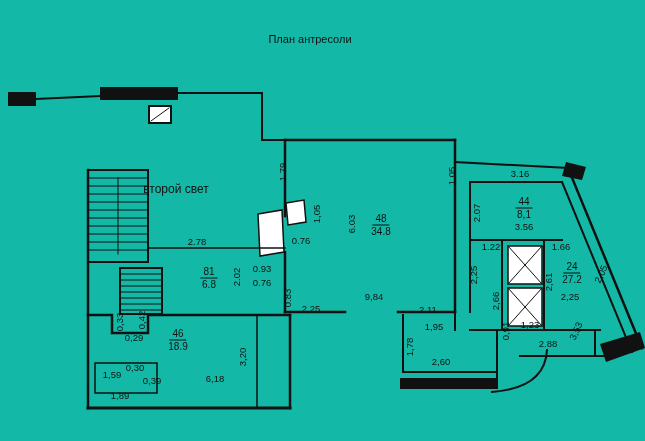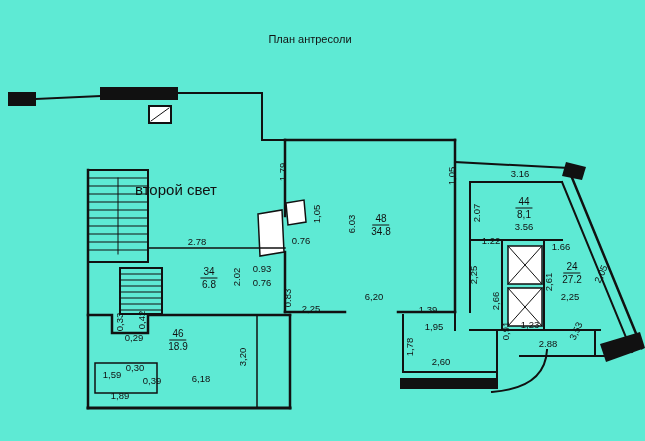--- a/index.html
+++ b/index.html
@@ -1,22 +1,22 @@
 <!DOCTYPE html>
 <html><head>
 <meta charset="utf-8">
 <style>
   html,body{margin:0;padding:0;background:#e8e8e8;}
   .canvas{
-    position:relative;width:645px;height:441px;background:#5eead4;
+    position:relative;width:645px;height:441px;background:#14b8a6;
     font-family:"Liberation Sans", sans-serif;color:#111;overflow:hidden;
   }
   svg.walls{position:absolute;left:0;top:0;}
   .title{position:absolute;font-size:11px;transform:translate(-50%,-50%);white-space:nowrap;}
-  .note{position:absolute;font-size:15px;transform:translate(-50%,-50%);white-space:nowrap;}
+  .note{position:absolute;font-size:12px;transform:translate(-50%,-50%);white-space:nowrap;}
   .dim{
     position:absolute;font-size:9.5px;line-height:1;white-space:nowrap;
     transform:translate(-50%,-50%);
   }
   .dim.v{transform:translate(-50%,-50%) rotate(-90deg);}
   .dim.d{transform:translate(-50%,-50%) rotate(-65deg);}
   .room{
     position:absolute;transform:translate(-50%,-50%);text-align:center;
     font-size:10px;line-height:1.2;white-space:nowrap;
   }
@@ -114,21 +114,21 @@
       <line x1="88" y1="408" x2="290" y2="408" stroke-width="3"></line>
       <rect x="95" y="363" width="62" height="30" stroke-width="1.5"></rect>
     </g>
   </svg>
 
   <div class="title" style="left:310px;top:39px">План антресоли</div>
 
   <div class="note" style="left:176px;top:189px">второй свет</div>
 
   <div class="room" style="left:209px;top:278px">
-    <span class="num">34</span>
+    <span class="num">81</span>
     <span class="area">6.8</span>
   </div>
   <div class="room" style="left:381px;top:225px">
     <span class="num">48</span>
     <span class="area">34.8</span>
   </div>
   <div class="room" style="left:524px;top:208px">
     <span class="num">44</span>
     <span class="area">8,1</span>
   </div>
@@ -141,46 +141,46 @@
     <span class="area">18.9</span>
   </div>
 
   <span class="dim v" style="left:283px;top:172px">1.79</span>
   <span class="dim v" style="left:452px;top:176px">1,05</span>
   <span class="dim v" style="left:317px;top:214px">1,05</span>
   <span class="dim v" style="left:352px;top:224px">6.03</span>
   <span class="dim v" style="left:477px;top:213px">2.07</span>
   <span class="dim" style="left:520px;top:174px">3.16</span>
   <span class="dim" style="left:524px;top:227px">3.56</span>
-  <span class="dim" style="left:491px;top:241px">1.22</span>
+  <span class="dim" style="left:491px;top:247px">1.22</span>
   <span class="dim" style="left:561px;top:247px">1.66</span>
   <span class="dim" style="left:197px;top:242px">2.78</span>
   <span class="dim v" style="left:237px;top:277px">2.02</span>
   <span class="dim" style="left:262px;top:269px">0.93</span>
   <span class="dim" style="left:301px;top:241px">0.76</span>
   <span class="dim" style="left:262px;top:283px">0.76</span>
   <span class="dim v" style="left:288px;top:298px">0.83</span>
   <span class="dim" style="left:311px;top:309px">2,25</span>
-  <span class="dim" style="left:374px;top:297px">6,20</span>
-  <span class="dim" style="left:428px;top:310px">1.39</span>
+  <span class="dim" style="left:374px;top:297px">9,84</span>
+  <span class="dim" style="left:428px;top:310px">2.11</span>
   <span class="dim" style="left:434px;top:327px">1,95</span>
   <span class="dim v" style="left:474px;top:275px">2,25</span>
   <span class="dim v" style="left:496px;top:301px">2,66</span>
   <span class="dim v" style="left:549px;top:282px">2,61</span>
   <span class="dim" style="left:570px;top:297px">2,25</span>
   <span class="dim d" style="left:601px;top:274px">2,05</span>
   <span class="dim v" style="left:506px;top:331px">0,91</span>
   <span class="dim" style="left:530px;top:325px">1,23</span>
   <span class="dim" style="left:548px;top:344px">2.88</span>
   <span class="dim d" style="left:576px;top:331px">3,53</span>
   <span class="dim v" style="left:410px;top:347px">1,78</span>
   <span class="dim" style="left:441px;top:362px">2,60</span>
   <span class="dim v" style="left:120px;top:322px">0,33</span>
   <span class="dim v" style="left:142px;top:320px">0,42</span>
   <span class="dim" style="left:134px;top:338px">0,29</span>
   <span class="dim v" style="left:243px;top:357px">3,20</span>
   <span class="dim" style="left:135px;top:368px">0,30</span>
   <span class="dim" style="left:112px;top:375px">1,59</span>
   <span class="dim" style="left:152px;top:381px">0,39</span>
-  <span class="dim" style="left:201px;top:379px">6,18</span>
+  <span class="dim" style="left:215px;top:379px">6,18</span>
   <span class="dim" style="left:120px;top:396px">1,89</span>
 
 </div>
 
 </body></html>

